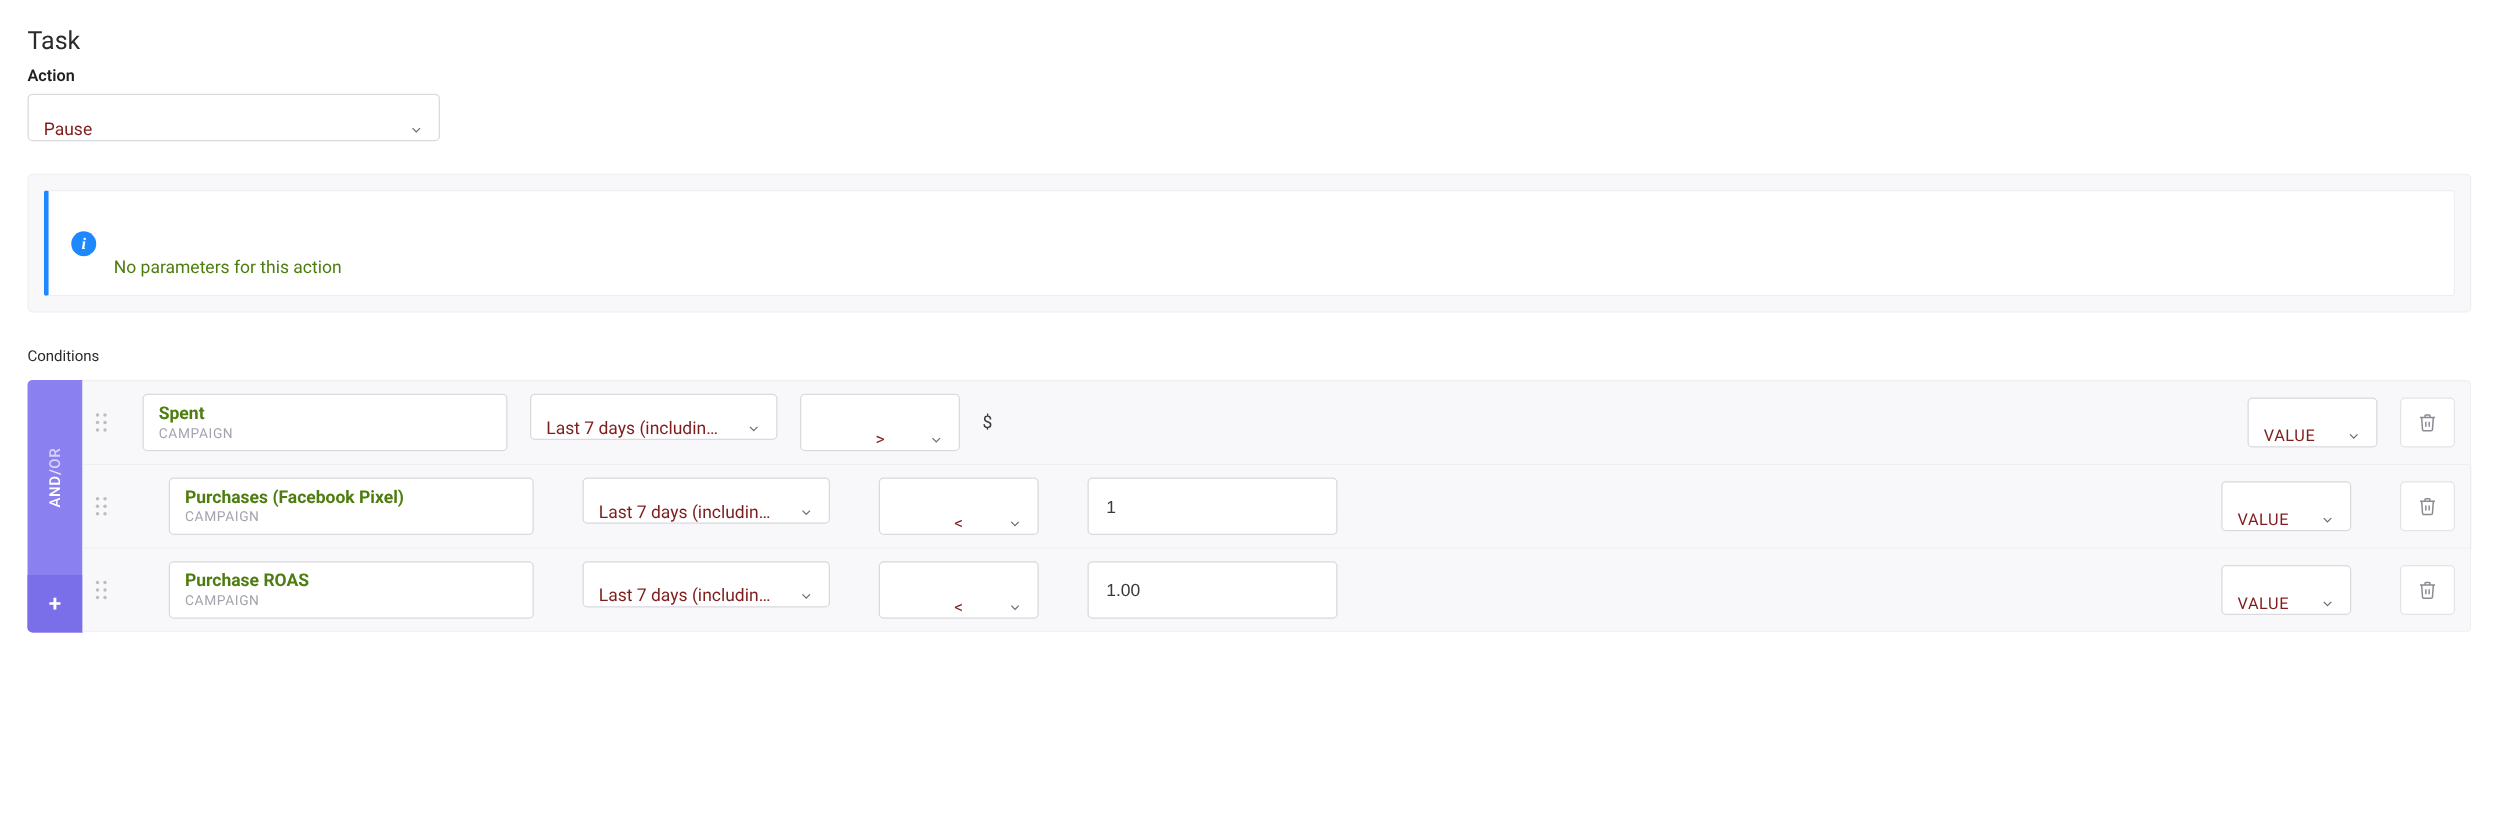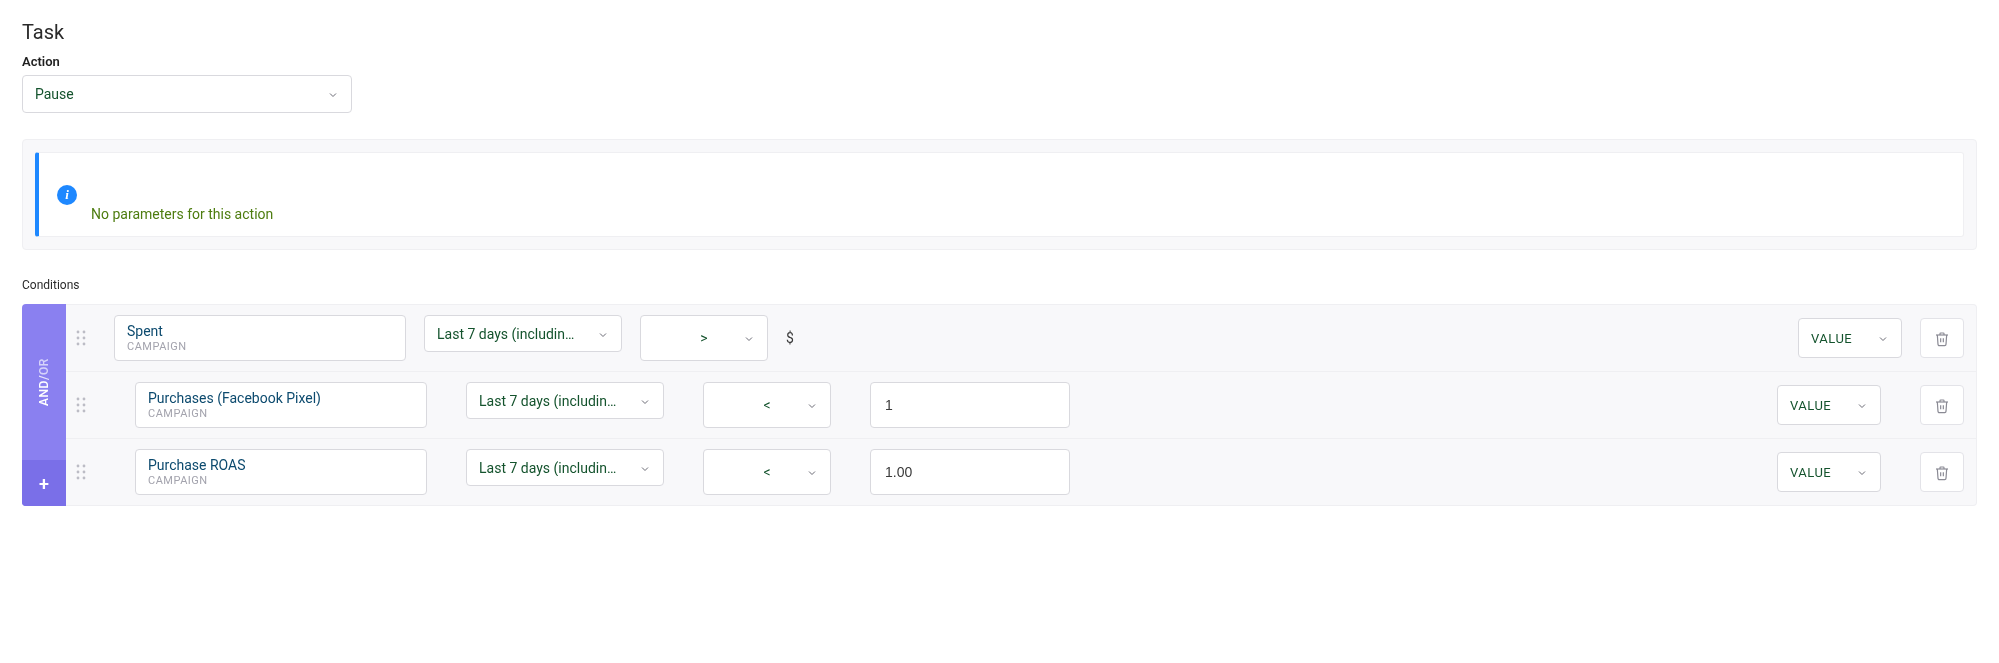--- a/index.html
+++ b/index.html
@@ -22,30 +22,30 @@
   }
   .field-label {
     font-size: 13px;
     font-weight: 600;
     color: #1f1f1f;
     margin-bottom: 6px;
   }
   .select-box {
     position: relative;
     display: inline-flex;
-    align-items: center;
+    align-items: flex-end;
     justify-content: space-between;
     border: 1px solid #d9d9de;
     border-radius: 4px;
     background: #fff;
     height: 38px;
     padding: 0 12px;
     min-width: 0;
     cursor: pointer;
-    color: #14532d;
+    color: #7f1d1d;
   }
   .select-box .caret {
     margin-left: 10px;
     color: #6b6b75;
     flex-shrink: 0;
   }
   .action-select { width: 330px; }
 
   
   .callout-wrap {
@@ -158,21 +158,21 @@
     flex: 0 0 292px;
     border: 1px solid #d9d9de;
     background: #fff;
     border-radius: 4px;
     padding: 6px 12px;
     display: flex;
     flex-direction: column;
     justify-content: center;
     height: 46px;
   }
-  .metric-box .metric-name { color: #0c4a6e; font-size: 14px; line-height: 1.2; white-space: nowrap; overflow: hidden; text-overflow: ellipsis;}
+  .metric-box .metric-name { color: #4d7c0f; font-size: 14px; line-height: 1.2; white-space: nowrap; overflow: hidden; text-overflow: ellipsis; font-weight: bold;}
   .metric-box .metric-sub { color: #a3a3ad; font-size: 11px; letter-spacing: 0.5px; line-height: 1.2; margin-top:1px;}
 
   .period-box { flex: 0 0 198px; height: 37px; }
   .period-box .period-text { white-space: nowrap; overflow: hidden; text-overflow: ellipsis; flex:1; }
 
   .op-box { flex: 0 0 128px; height: 46px; justify-content: center; position:relative;}
   .op-box .caret { position:absolute; right:12px; }
 
   .value-cell {
     flex: 0 0 200px;

